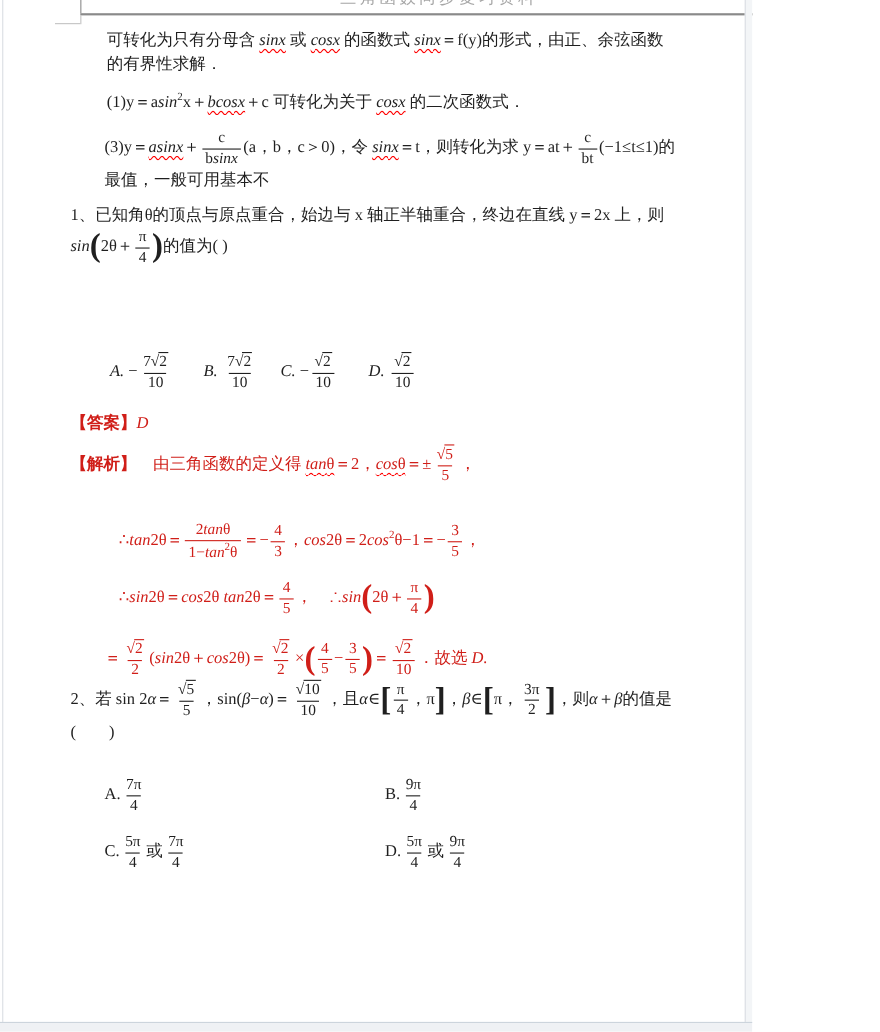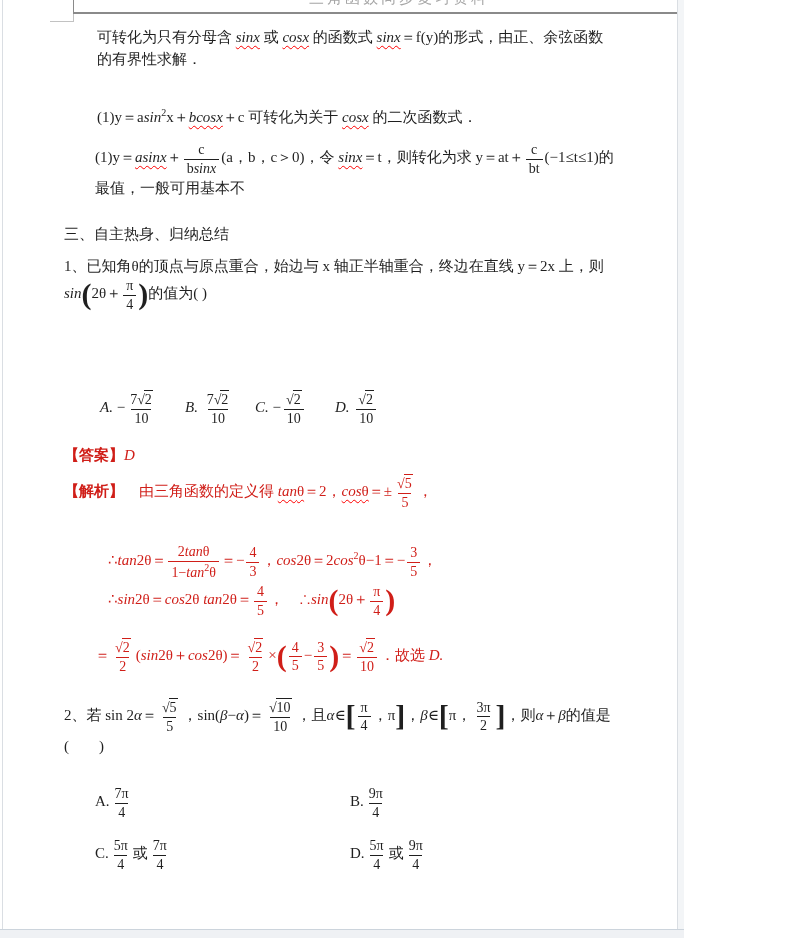--- a/index.html
+++ b/index.html
@@ -83,32 +83,31 @@
   <div class="crop-v crop-v-l"></div>
   <div class="crop-h crop-h-l"></div>
   <div class="crop-v crop-v-r"></div>
   <div class="crop-h crop-h-r"></div>
 
   <div class="content">
 
     <div class="line indent" style="margin-top:26px"><span>可转化为只有分母含 </span><span class="it wavy">sinx</span><span> 或 </span><span class="it wavy">cosx</span><span> 的函数式 </span><span class="it wavy">sinx</span><span>＝f(y)的形式，由正、余弦函数的有界性求解．</span></div>
 
 
-    <div class="line indent" style="margin-top:32px"><span>(1)y＝a</span><span class="it">sin</span><span class="sup">2</span><span>x＋</span><span class="it wavy">bcosx</span><span>＋c 可转化为关于 </span><span class="it wavy">cosx</span><span> 的二次函数式．</span></div>
-
-    <div class="line ind3" style="margin-top:13px"><span>(1)y＝</span><span class="it wavy">asinx</span><span>＋</span><span class="frac">
+    <div class="line indent" style="margin-top:8px"><span>(1)y＝a</span><span class="it">sin</span><span class="sup">2</span><span>x＋</span><span class="it wavy">bcosx</span><span>＋c 可转化为关于 </span><span class="it wavy">cosx</span><span> 的二次函数式．</span></div>
+
+    <div class="line ind3" style="margin-top:13px"><span>(3)y＝</span><span class="it wavy">asinx</span><span>＋</span><span class="frac">
           <span class="num"><span>c</span></span>
           <span class="den"><span>b</span><span class="it">sinx</span></span>
         </span><span>(a，b，c＞0)，令 </span><span class="it wavy">sinx</span><span>＝t，则转化为求 y＝at＋</span><span class="frac">
           <span class="num"><span>c</span></span>
           <span class="den"><span>bt</span></span>
         </span><span>(−1≤t≤1)的最值，一般可用基本不</span></div>
 
 
-    <div class="line" style="margin-top:24px"><span>三、自主热身、归纳总结</span></div>
 
     <div class="line" style="margin-top:10px"><span>1、已知角θ的顶点与原点重合，始边与 x 轴正半轴重合，终边在直线 y＝2x 上，则 </span><span class="it">sin</span><span class="big">(</span><span>2θ＋</span><span class="frac">
           <span class="num"><span>π</span></span>
           <span class="den"><span>4</span></span>
         </span><span class="big">)</span><span>的值为( )</span></div>
 
     <div class="line opts1" style="margin-top:77px">
       <span class="opt"><span class="it">A.</span><span> −</span><span class="frac">
             <span class="num"><span>7</span><span class="sqrt"><span class="sqrt-sign">√</span><span class="sqrt-rad">2</span></span></span>
             <span class="den"><span>10</span></span>
@@ -138,21 +137,21 @@
           <span class="num"><span>2</span><span class="it">tan</span><span>θ</span></span>
           <span class="den"><span>1−</span><span class="it">tan</span><span class="sup">2</span><span>θ</span></span>
         </span><span>＝−</span><span class="frac">
           <span class="num"><span>4</span></span>
           <span class="den"><span>3</span></span>
         </span><span>，</span><span class="it">cos</span><span>2θ＝2</span><span class="it">cos</span><span class="sup">2</span><span>θ−1＝−</span><span class="frac">
           <span class="num"><span>3</span></span>
           <span class="den"><span>5</span></span>
         </span><span>，</span></div>
 
-    <div class="line ind2 red" style="margin-top:2px"><span>∴</span><span class="it">sin</span><span>2θ＝</span><span class="it">cos</span><span>2θ </span><span class="it">tan</span><span>2θ＝</span><span class="frac">
+    <div class="line ind2 red" style="margin-top:15px"><span>∴</span><span class="it">sin</span><span>2θ＝</span><span class="it">cos</span><span>2θ </span><span class="it">tan</span><span>2θ＝</span><span class="frac">
           <span class="num"><span>4</span></span>
           <span class="den"><span>5</span></span>
         </span><span>，　∴</span><span class="it">sin</span><span class="big">(</span><span>2θ＋</span><span class="frac">
           <span class="num"><span>π</span></span>
           <span class="den"><span>4</span></span>
         </span><span class="big">)</span></div>
 
     <div class="line ind3 red" style="margin-top:19px"><span>＝</span><span class="frac">
           <span class="num"><span class="sqrt"><span class="sqrt-sign">√</span><span class="sqrt-rad">2</span></span></span>
           <span class="den"><span>2</span></span>
@@ -163,21 +162,21 @@
           <span class="num"><span>4</span></span>
           <span class="den"><span>5</span></span>
         </span><span>−</span><span class="frac">
           <span class="num"><span>3</span></span>
           <span class="den"><span>5</span></span>
         </span><span class="big">)</span><span>＝</span><span class="frac">
           <span class="num"><span class="sqrt"><span class="sqrt-sign">√</span><span class="sqrt-rad">2</span></span></span>
           <span class="den"><span>10</span></span>
         </span><span>．故选 </span><span class="it">D.</span></div>
 
-    <div class="line" style="margin-top:23px"><span>2、若 sin 2</span><span class="it">α</span><span>＝</span><span class="frac">
+    <div class="line" style=""><span>2、若 sin 2</span><span class="it">α</span><span>＝</span><span class="frac">
           <span class="num"><span class="sqrt"><span class="sqrt-sign">√</span><span class="sqrt-rad">5</span></span></span>
           <span class="den"><span>5</span></span>
         </span><span>，sin(</span><span class="it">β</span><span>−</span><span class="it">α</span><span>)＝</span><span class="frac">
           <span class="num"><span class="sqrt"><span class="sqrt-sign">√</span><span class="sqrt-rad">10</span></span></span>
           <span class="den"><span>10</span></span>
         </span><span>，且</span><span class="it">α</span><span>∈</span><span class="big">[</span><span class="frac">
           <span class="num"><span>π</span></span>
           <span class="den"><span>4</span></span>
         </span><span>，π</span><span class="big">]</span><span>，</span><span class="it">β</span><span>∈</span><span class="big">[</span><span>π，</span><span class="frac">
           <span class="num"><span>3π</span></span>

